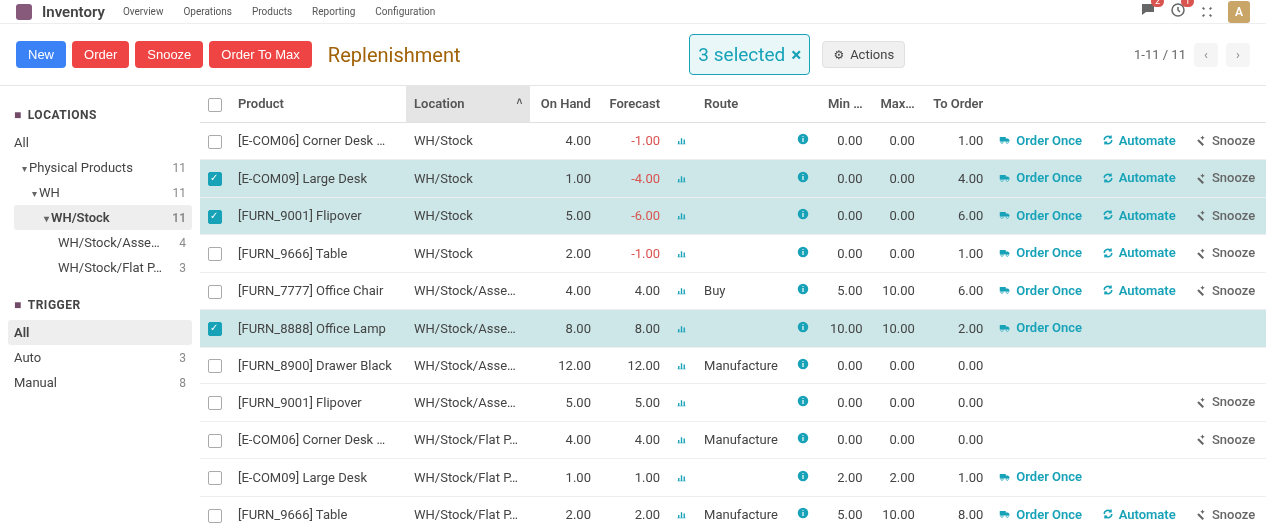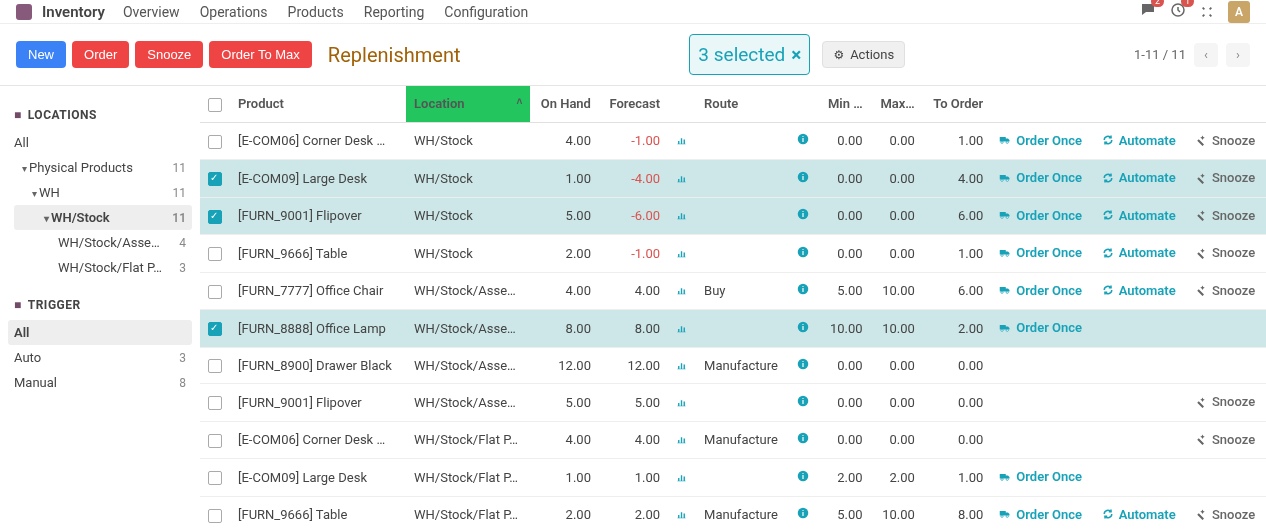--- a/index.html
+++ b/index.html
@@ -1,21 +1,21 @@
 <!DOCTYPE html>
 <html><head>
 <meta charset="utf-8">
 <style>
   * { box-sizing: border-box; margin: 0; padding: 0; }
   body { font-family: -apple-system, BlinkMacSystemFont, "Segoe UI", Roboto, sans-serif; font-size: 13px; color: #333; background: #fff; }
   
   .topbar { display: flex; align-items: center; padding: 6px 16px; border-bottom: 1px solid #eee; height: 24px; }
   .app-icon { width: 16px; height: 16px; background: #875a7b; border-radius: 3px; margin-right: 10px; }
   .app-name { font-weight: 600; font-size: 15px; color: #444; margin-right: 18px; }
-  .menu-item { color: #555; margin-right: 20px; font-size: 14px; cursor: pointer; }
+  .menu-item { color: #555; margin-right: 20px; font-size: 10px; cursor: pointer; }
   .topbar-right { margin-left: auto; display: flex; align-items: center; gap: 14px; }
   .msg-icon, .bell-icon { position: relative; color: #666; cursor: pointer; }
   .badge { position: absolute; top: -6px; right: -8px; background: #d9534f; color: #fff; font-size: 9px; border-radius: 8px; padding: 1px 4px; line-height: 1; }
   .tool-icon { width: 14px; height: 14px; color: #666; cursor: pointer; }
   .avatar { width: 22px; height: 22px; background: #c9a567; color: #fff; border-radius: 3px; display: flex; align-items: center; justify-content: center; font-size: 12px; font-weight: 600; }
 
   .controlbar { display: flex; align-items: center; padding: 10px 16px; border-bottom: 1px solid #e5e5e5; gap: 6px; }
   .btn-primary, .btn-secondary { border: none; border-radius: 4px; padding: 6px 12px; font-size: 13px; font-weight: 500; cursor: pointer; }
   .btn-primary { background: #3b82f6; color: #fff; }
   .btn-secondary { background: #ef4444; color: #fff; }
@@ -37,21 +37,21 @@
   .tree { margin-left: 6px; }
   .tree .side-row { padding-left: 8px; }
   .tree .l1 { padding-left: 18px; }
   .tree .l2 { padding-left: 30px; }
   .tree .l3 { padding-left: 44px; }
   .caret { font-size: 10px; color: #666; margin-right: 2px; }
   
   .table-wrap { flex: 1; overflow-x: auto; }
   table { width: 100%; border-collapse: collapse; }
   thead th { text-align: left; font-weight: 600; color: #555; padding: 10px 8px; border-bottom: 1px solid #e0e0e0; font-size: 13px; background: #fff; }
-  thead th.sort { background: #22c55e; }
+  thead th.sort { background: #e5e5e5; }
   thead th.num, tbody td.num { text-align: right; }
   tbody td { padding: 10px 8px; border-bottom: 1px solid #eee; font-size: 13px; color: #444; white-space: nowrap; }
   tbody tr.selected { background: #cde7e8; }
   .chk { width: 14px; height: 14px; border: 1px solid #aaa; border-radius: 2px; display: inline-block; cursor: pointer; vertical-align: middle; }
   .chk.on { background: #17a2b8; border-color: #17a2b8; position: relative; }
   .chk.on::after { content: "✓"; color: #fff; font-size: 10px; position: absolute; top: -1px; left: 1px; }
   .neg { color: #d9534f; }
   .info-ic { color: #17a2b8; cursor: pointer; }
   .chart-ic { color: #17a2b8; cursor: pointer; font-size: 11px; }
   .act-link { color: #17a2b8; font-weight: 600; display: inline-flex; align-items: center; gap: 5px; cursor: pointer; }

